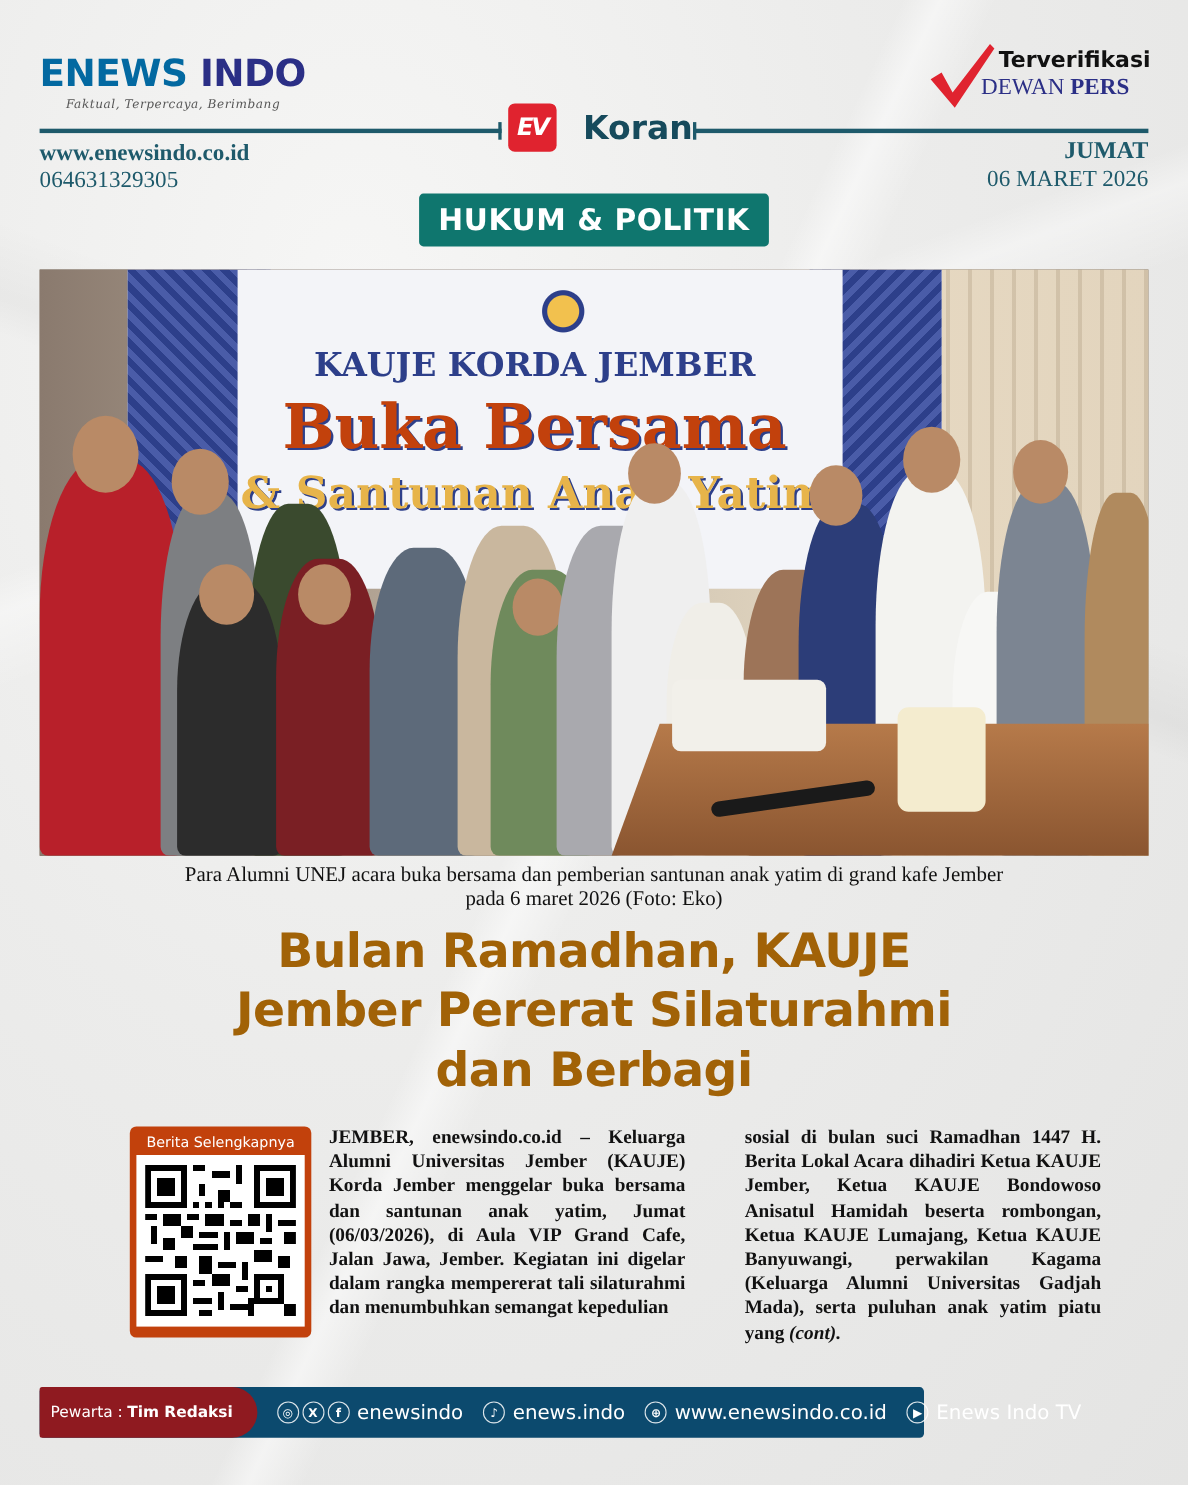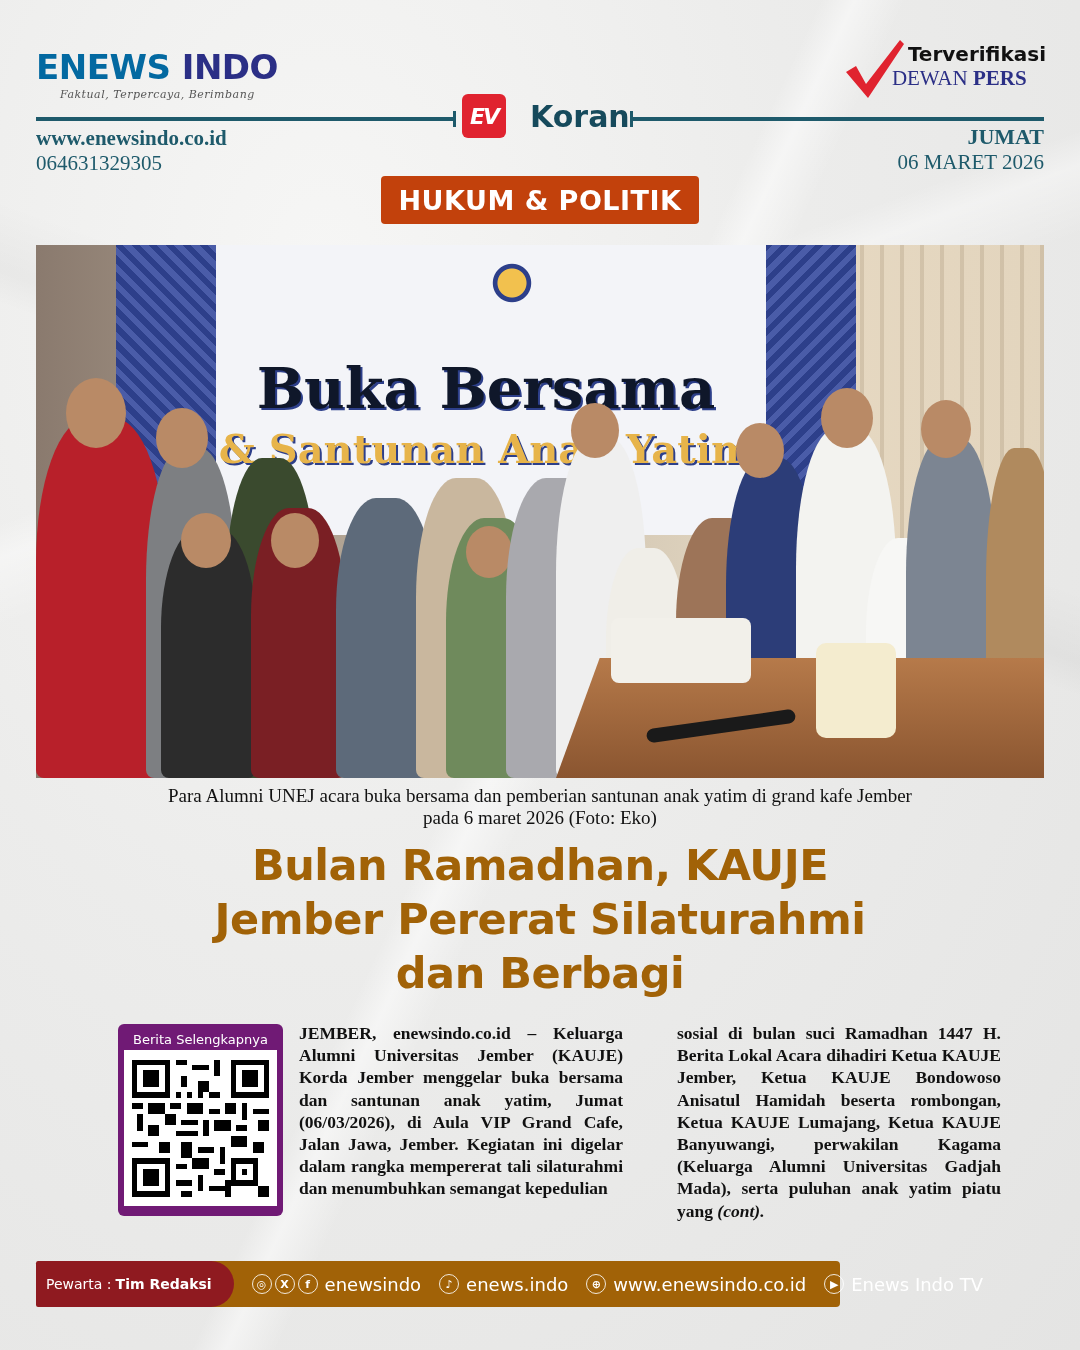--- a/index.html
+++ b/index.html
@@ -43,59 +43,59 @@
   .verified { position: absolute; right: 34px; top: 42px; text-align: left; }
   .check { position: absolute; left: -40px; top: -4px; width: 64px; height: 64px; }
   .verified .t1 { font-family: "DejaVu Sans", sans-serif; font-weight: bold; font-size: 20px; color: #111; margin-left: 26px; position: relative; }
   .verified .t2 { font-family: "Liberation Serif", serif; font-size: 21px; color: #2b2f86; margin-left: 10px; position: relative; }
   .verified .t2 b { font-weight: bold; }
 
   .dateblock { position: absolute; right: 36px; top: 124px; text-align: right; font-family: "Liberation Serif", serif; color: #1e5a6b; }
   .dateblock .day { font-weight: bold; font-size: 22px; }
   .dateblock .date { font-size: 21px; }
 
-  .category { position: absolute; left: 381px; top: 176px; width: 318px; height: 48px; background: #c2410c; border-radius: 4px; color: #fff; font-family: "DejaVu Sans", sans-serif; font-weight: bold; font-size: 27px; display: flex; align-items: center; justify-content: center; letter-spacing: 0.5px; }
+  .category { position: absolute; left: 381px; top: 176px; width: 318px; height: 48px; background: #0f766e; border-radius: 4px; color: #fff; font-family: "DejaVu Sans", sans-serif; font-weight: bold; font-size: 27px; display: flex; align-items: center; justify-content: center; letter-spacing: 0.5px; }
 
   
   .photo { position: absolute; left: 36px; top: 245px; width: 1008px; height: 533px; overflow: hidden; background: #6b5a4a; }
   .photo .wall { position: absolute; inset: 0; background: linear-gradient(90deg, #8a7a6e 0%, #d8ccb8 60%, #e8dcc6 80%, #d6c8b0 100%); }
   .photo .slats { position: absolute; right: 0; top: 0; width: 260px; height: 100%; background: repeating-linear-gradient(90deg, #e5d7c0 0 16px, #cfbfa6 16px 20px); opacity: 0.85; }
   .banner { position: absolute; left: 80px; top: 0; width: 740px; height: 290px; background: #eef0f6; }
   .banner .ornL { position: absolute; left: 0; top: 0; width: 130px; height: 100%; background: repeating-linear-gradient(45deg, #2d3f8a 0 6px, #4a5ca8 6px 12px); }
   .banner .ornR { position: absolute; right: 0; top: 0; width: 120px; height: 100%; background: repeating-linear-gradient(-45deg, #2d3f8a 0 6px, #4a5ca8 6px 12px); }
   .banner .inner { position: absolute; left: 100px; right: 90px; top: 0; bottom: 0; background: #f3f4f8; border-radius: 0 0 30px 30px; }
   .banner-emblem { position: absolute; left: 360px; top: 8px; width: 72px; height: 60px; border-radius: 50%; background: radial-gradient(circle, #f2c14e 30%, #2d3f8a 32%, #2d3f8a 40%, transparent 42%); }
   .banner-title1 { position: absolute; left: 0; right: 0; top: 70px; text-align: center; font-family: "DejaVu Serif", serif; font-weight: bold; font-size: 30px; color: #2d3f8a; }
-  .banner-title2 { position: absolute; left: 0; right: 0; top: 110px; text-align: center; font-family: "DejaVu Serif", serif; font-weight: bold; font-size: 56px; color: #0f172a; text-shadow: 2px 2px 0 #2d3f8a; }
+  .banner-title2 { position: absolute; left: 0; right: 0; top: 110px; text-align: center; font-family: "DejaVu Serif", serif; font-weight: bold; font-size: 56px; color: #c2410c; text-shadow: 2px 2px 0 #2d3f8a; }
   .banner-title3 { position: absolute; left: 0; right: 0; top: 180px; text-align: center; font-family: "DejaVu Serif", serif; font-weight: bold; font-size: 40px; color: #e7b44a; text-shadow: 2px 2px 0 #2d3f8a; }
   .crowd { position: absolute; left: 0; right: 0; bottom: 0; height: 400px; }
   .person { position: absolute; bottom: 0; border-radius: 40% 40% 8px 8px; }
   .head { position: absolute; border-radius: 50%; background: #b98a66; }
   .table-top { position: absolute; left: 520px; bottom: 0; width: 500px; height: 120px; background: linear-gradient(180deg, #b67a4a, #8a5530); transform: skewX(-20deg); transform-origin: bottom left; }
   .projector { position: absolute; left: 575px; bottom: 95px; width: 140px; height: 65px; background: #f2f0ea; border-radius: 8px; }
   .box { position: absolute; left: 780px; bottom: 40px; width: 80px; height: 95px; background: #f4eccf; border-radius: 10px; }
   .mic { position: absolute; left: 610px; bottom: 45px; width: 150px; height: 14px; background: #1a1a1a; border-radius: 7px; transform: rotate(-8deg); }
 
   .caption { position: absolute; left: 36px; width: 1008px; top: 785px; text-align: center; font-family: "Liberation Serif", serif; font-size: 19px; line-height: 22px; color: #111; }
 
   .headline { position: absolute; left: 120px; width: 840px; top: 838px; text-align: center; font-family: "DejaVu Sans", sans-serif; font-weight: bold; font-size: 43px; line-height: 54px; color: #a16207; letter-spacing: -0.5px; }
 
   
-  .qr-card { position: absolute; left: 118px; top: 1024px; width: 165px; height: 192px; background: #701a75; border-radius: 6px; padding: 6px; }
+  .qr-card { position: absolute; left: 118px; top: 1024px; width: 165px; height: 192px; background: #c2410c; border-radius: 6px; padding: 6px; }
   .qr-label { color: #fff; font-family: "DejaVu Sans", sans-serif; font-size: 13px; text-align: center; height: 20px; line-height: 20px; }
   .qr-box { background: #fff; width: 153px; height: 156px; padding: 8px; }
   .qr-box svg { width: 137px; height: 140px; display: block; }
 
   .body-col { position: absolute; top: 1022px; width: 324px; font-family: "Liberation Serif", serif; font-weight: bold; font-size: 17.5px; line-height: 22.2px; text-align: justify; color: #111; }
   .col1 { left: 299px; }
   .col2 { left: 677px; }
   .col2 i { font-style: italic; }
 
   
-  .footer { position: absolute; left: 36px; top: 1261px; width: 804px; height: 46px; background: #a16207; border-radius: 4px; display: flex; }
+  .footer { position: absolute; left: 36px; top: 1261px; width: 804px; height: 46px; background: #0c4a6e; border-radius: 4px; display: flex; }
   .reporter { height: 46px; background: #8f1a20; border-radius: 4px 40px 40px 4px; padding: 0 22px 0 10px; display: flex; align-items: center; font-family: "DejaVu Sans", sans-serif; color: #fff; font-size: 14px; white-space: nowrap; }
   .reporter b { margin-left: 4px; }
   .social { display: flex; align-items: center; color: #fff; font-family: "DejaVu Sans", sans-serif; font-size: 18px; margin-left: 18px; white-space: nowrap; }
   .ico { width: 20px; height: 20px; border: 1px solid rgba(255,255,255,0.85); border-radius: 50%; display: inline-flex; align-items: center; justify-content: center; font-size: 11px; margin-right: 3px; color: #fff; font-weight: bold; }
   .social .txt { margin-left: 4px; }
 </style>
 </head>
 <body>
 
 <div class="paper-crease"></div>
@@ -144,20 +144,21 @@
 <div class="category">HUKUM &amp; POLITIK</div>
 
 <div class="photo">
   <div class="wall"></div>
   <div class="slats"></div>
   <div class="banner">
     <div class="ornL"></div>
     <div class="ornR"></div>
     <div class="inner"></div>
     <div class="banner-emblem"></div>
+    <div class="banner-title1">KAUJE KORDA JEMBER</div>
     <div class="banner-title2">Buka Bersama</div>
     <div class="banner-title3">&amp; Santunan Anak Yatim</div>
   </div>
   <div class="crowd">
     <div class="person" style="left:0;width:130px;height:360px;background:#b8202a;"></div>
     <div class="head" style="left:30px;bottom:330px;width:60px;height:70px;"></div>
     <div class="person" style="left:110px;width:90px;height:330px;background:#7d7f82;"></div>
     <div class="head" style="left:120px;bottom:310px;width:52px;height:60px;"></div>
     <div class="person" style="left:190px;width:90px;height:320px;background:#3a4a2e;"></div>
     <div class="person" style="left:125px;width:95px;height:250px;background:#2c2c2c;"></div>

